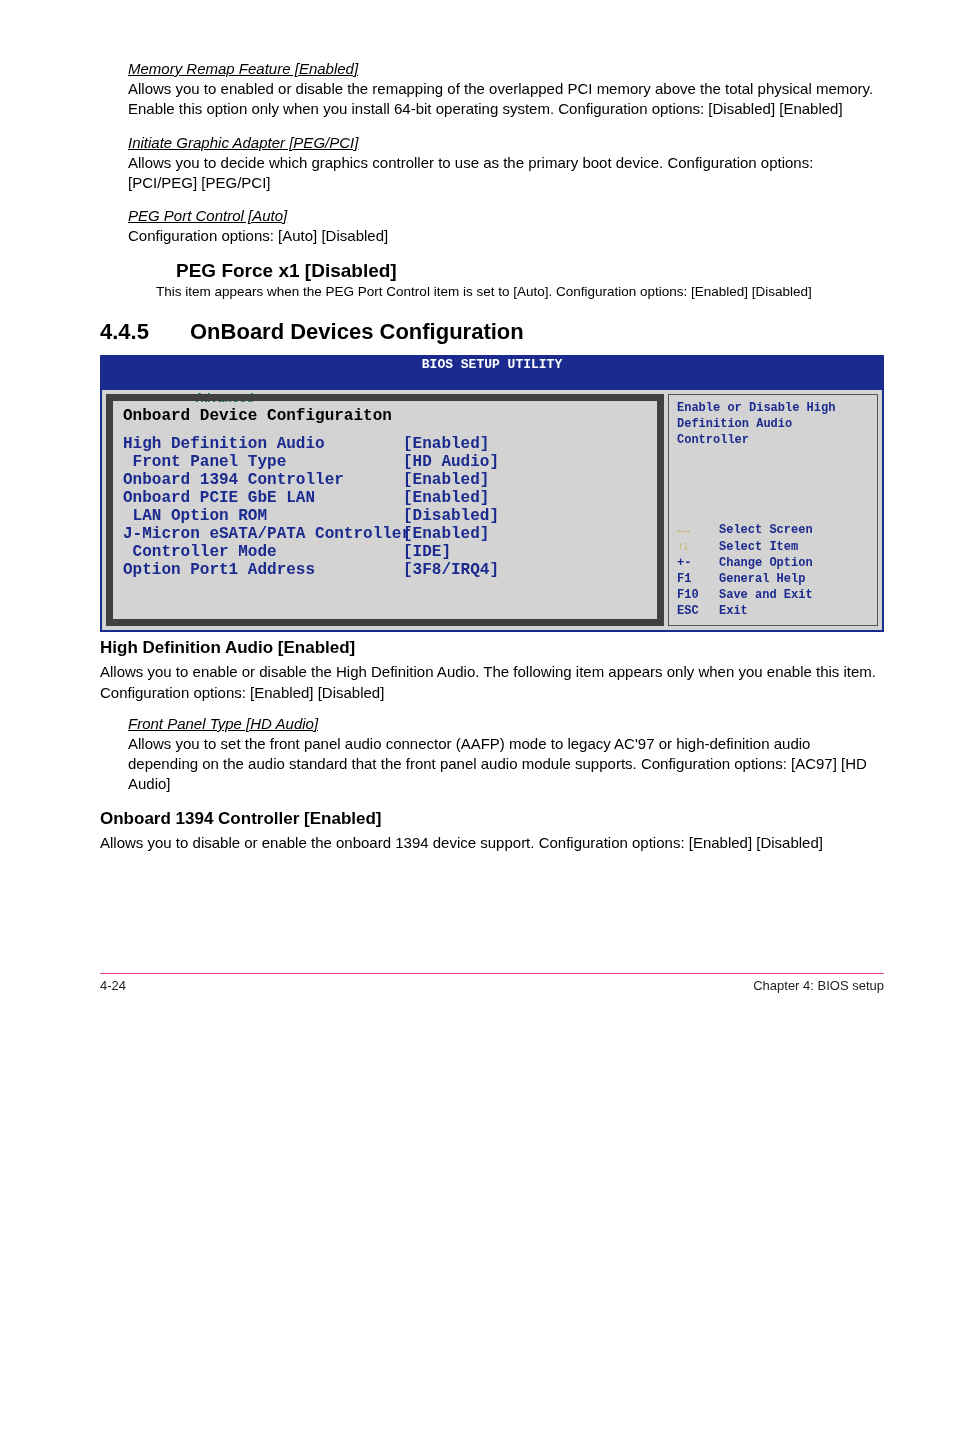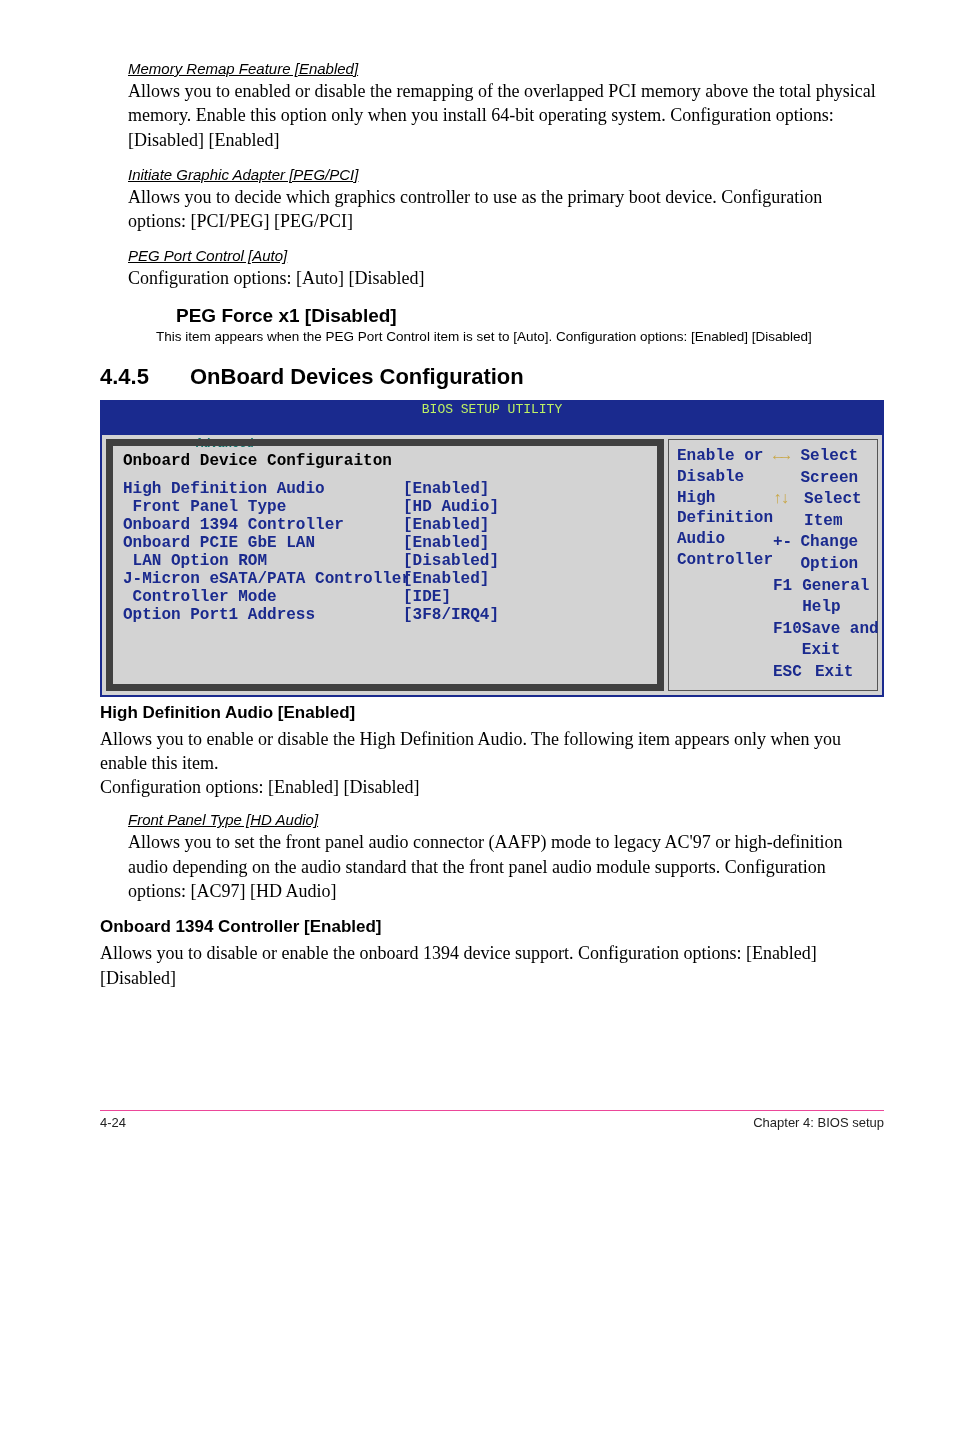--- a/index.html
+++ b/index.html
@@ -1,41 +1,41 @@
 <!DOCTYPE html>
 <html><head>
 <meta charset="utf-8">
 <style>
   * { box-sizing: border-box; margin: 0; padding: 0; }
   html, body { width: 954px; background: #fff; font-family: Arial, Helvetica, sans-serif; color: #000; }
   .page { padding: 60px 70px 40px 100px; }
 
   .indent-block { margin-left: 28px; margin-bottom: 14px; }
   .subhead { font-style: italic; text-decoration: underline; font-size: 15px; margin-bottom: 2px; }
-  .bodytext { font-size: 18px; line-height: 1.35; font-family: Liberation Serif, serif; }
+  .bodytext { font-size: 15px; line-height: 1.35; }
 
   .peg-sub { margin-left: 56px; margin-bottom: 18px; }
   .peg-sub .peg-title { font-weight: bold; font-size: 19px; margin-bottom: 1px; margin-left: 20px; }
   .peg-sub .peg-body { font-size: 13.5px; line-height: 1.35; }
 
   h2.section-number { font-size: 22px; font-weight: bold; margin-top: 18px; margin-bottom: 10px; }
   h2.section-number .num { display:inline-block; width: 90px; }
 
   
   .bios-wrap { width: 100%; margin-bottom: 6px; }
-  .bios-header { background: #1a2a8e; color: #bef264; font-family: "Courier New", monospace; font-weight: normal; font-size: 13px; padding: 2px 0; text-align: center; position: relative; }
+  .bios-header { background: #1a2a8e; color: #ffffff; font-family: "Courier New", monospace; font-weight: bold; font-size: 13px; padding: 2px 0; text-align: center; position: relative; }
   .bios-tab { position: absolute; left: 90px; top: 17px; background: #d3d3d3; color: #0f766e; font-family: "Courier New", monospace; font-weight: bold; font-size: 12px; padding: 1px 6px; }
   .bios-tabrow { background: #1a2a8e; height: 16px; position: relative; }
   .bios-body { display: flex; border: 2px solid #1a2a8e; border-top: none; background: #d3d3d3; }
   .bios-left { flex: 1; border: 7px solid #404040; margin: 4px; padding: 6px 10px 40px 10px; font-family: "Courier New", monospace; font-size: 16px; color: #1a2a8e; font-weight: bold; position: relative; }
   .bios-left .heading-row { color: #000; margin-bottom: 10px; }
   .bios-row { display: flex; }
   .bios-label { width: 280px; white-space: pre; }
   .bios-val { }
-  .bios-right { width: 210px; border: 1px solid #555; margin: 4px 4px 4px 0; padding: 6px 8px; font-family: "Courier New", monospace; font-size: 16px; color: #1a2a8e; font-weight: bold; display:flex; flex-direction:row; justify-content:space-between; }
+  .bios-right { width: 210px; border: 1px solid #555; margin: 4px 4px 4px 0; padding: 6px 8px; font-family: "Courier New", monospace; font-size: 12px; color: #1a2a8e; font-weight: bold; display:flex; flex-direction:column; justify-content:space-between; }
   .bios-right .help-top { line-height: 1.3; }
   .bios-right .nav { line-height: 1.35; }
   .bios-right .nav-row { display:flex; }
   .bios-right .nav-key { width: 42px; }
   .bios-footer { background: #1a2a8e; color:#fff; font-family:"Courier New",monospace; font-weight:bold; font-size:12px; text-align:center; padding:1px 0; }
 
   h3.setting-title { font-size: 17px; font-weight: bold; margin-top: 6px; margin-bottom: 4px; }
 
   .footer { margin-top: 120px; display:flex; justify-content: space-between; font-size: 13px; border-top: 1px solid #ec4899; padding-top: 4px; color:#222; }
 

